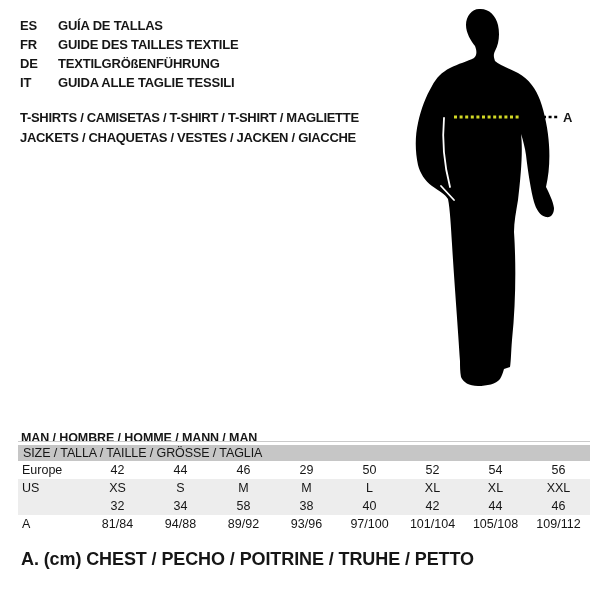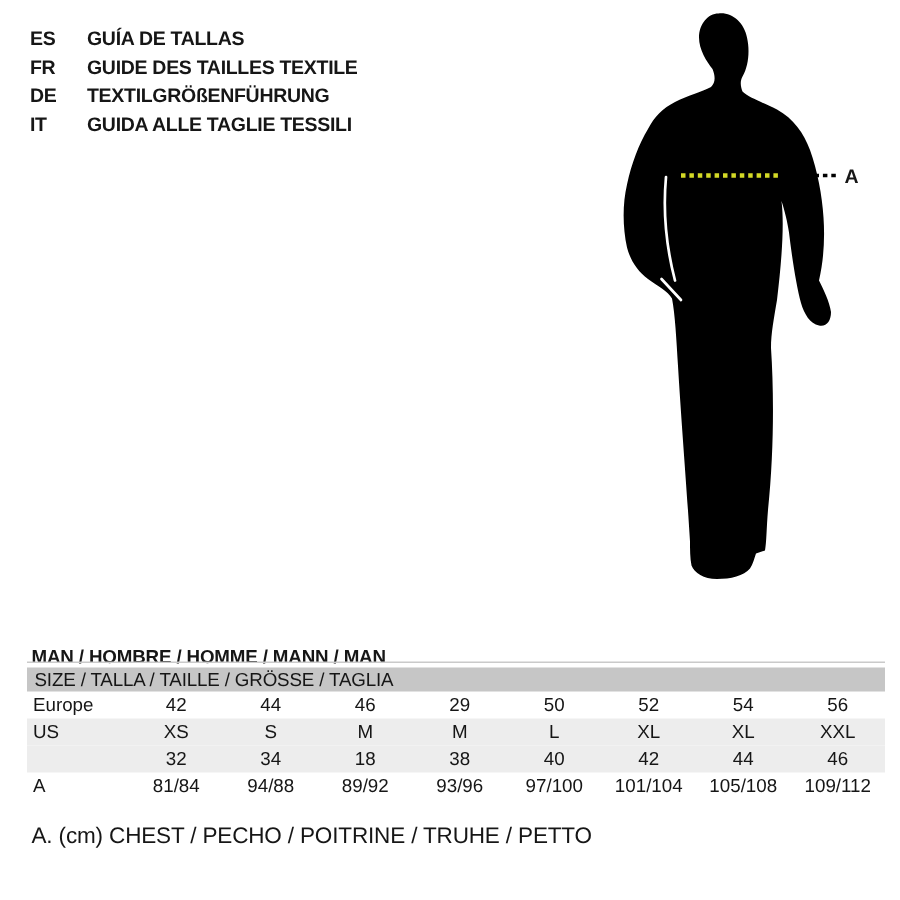--- a/index.html
+++ b/index.html
@@ -25,21 +25,21 @@
   .section-title{position:absolute;left:21px;top:421px;font-size:12.5px;font-weight:700;letter-spacing:-0.1px;}
   
   .size-table{position:absolute;left:18px;top:441px;width:572px;font-size:12.5px;}
   .topline{height:1px;background:var(--line,#cacaca);margin-bottom:3px;}
   .thead{height:16px;line-height:16px;background:var(--band,#c6c6c6);padding-left:5px;letter-spacing:-0.1px;}
   .trow{display:flex;height:18px;line-height:18px;}
   .trow.shaded{background:var(--shade,#ededed);}
   .tlabel{width:64px;padding-left:4px;}
   .tcell{flex:1;text-align:center;}
   
-  .footnote{position:absolute;left:21px;top:549px;font-size:15px;font-weight:400;letter-spacing:-0.1px;}
+  .footnote{position:absolute;left:21px;top:549px;font-size:18px;font-weight:700;letter-spacing:-0.1px;}
 </style>
 </head>
 <body>
 
 <div class="canvas">
 
   <section class="lang-block">
     <div class="lang-row">
       <span class="lang-code">ES</span>
       <span class="lang-label">GUÍA DE TALLAS</span>
@@ -51,20 +51,24 @@
     <div class="lang-row">
       <span class="lang-code">DE</span>
       <span class="lang-label">TEXTILGRÖßENFÜHRUNG</span>
     </div>
     <div class="lang-row">
       <span class="lang-code">IT</span>
       <span class="lang-label">GUIDA ALLE TAGLIE TESSILI</span>
     </div>
   </section>
 
+  <section class="categories">
+    <div>T-SHIRTS / CAMISETAS / T-SHIRT / T-SHIRT / MAGLIETTE</div>
+    <div>JACKETS / CHAQUETAS / VESTES / JACKEN / GIACCHE</div>
+  </section>
 
   <div class="figure">
     <svg viewBox="395 0 205 400" xmlns="http://www.w3.org/2000/svg">
       <path class="sil" d="
         M 479 9
         C 488 8 496 15 498 25
         C 500 34 499 44 495 51
         C 493 55 494 58 495 61
         C 499 65 508 68 518 73
         C 529 79 536 89 540 100
@@ -131,21 +135,21 @@
       <span class="tcell">L</span>
       <span class="tcell">XL</span>
       <span class="tcell">XL</span>
       <span class="tcell">XXL</span>
     </div>
 
     <div class="trow shaded">
       <span class="tlabel"></span>
       <span class="tcell">32</span>
       <span class="tcell">34</span>
-      <span class="tcell">18</span>
+      <span class="tcell">58</span>
       <span class="tcell">38</span>
       <span class="tcell">40</span>
       <span class="tcell">42</span>
       <span class="tcell">44</span>
       <span class="tcell">46</span>
     </div>
 
     <div class="trow">
       <span class="tlabel">A</span>
       <span class="tcell">81/84</span>

